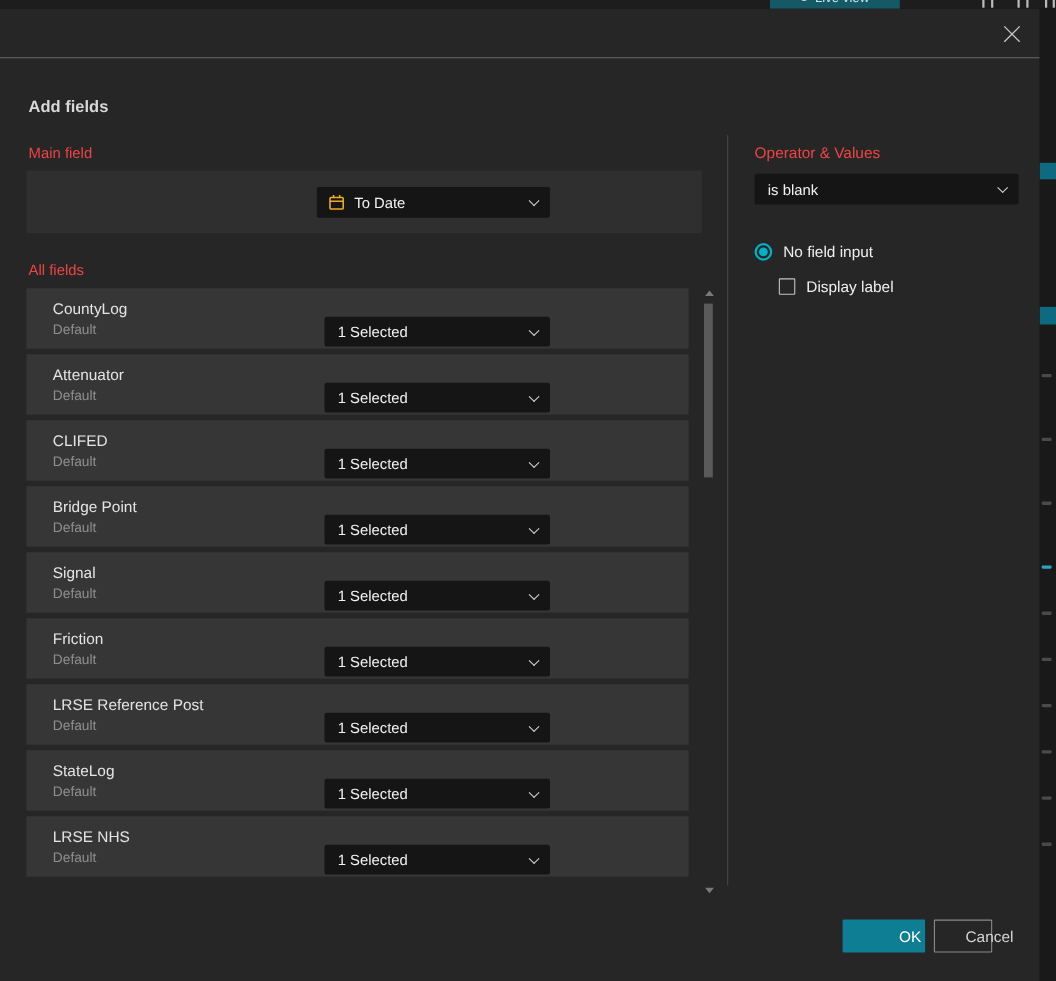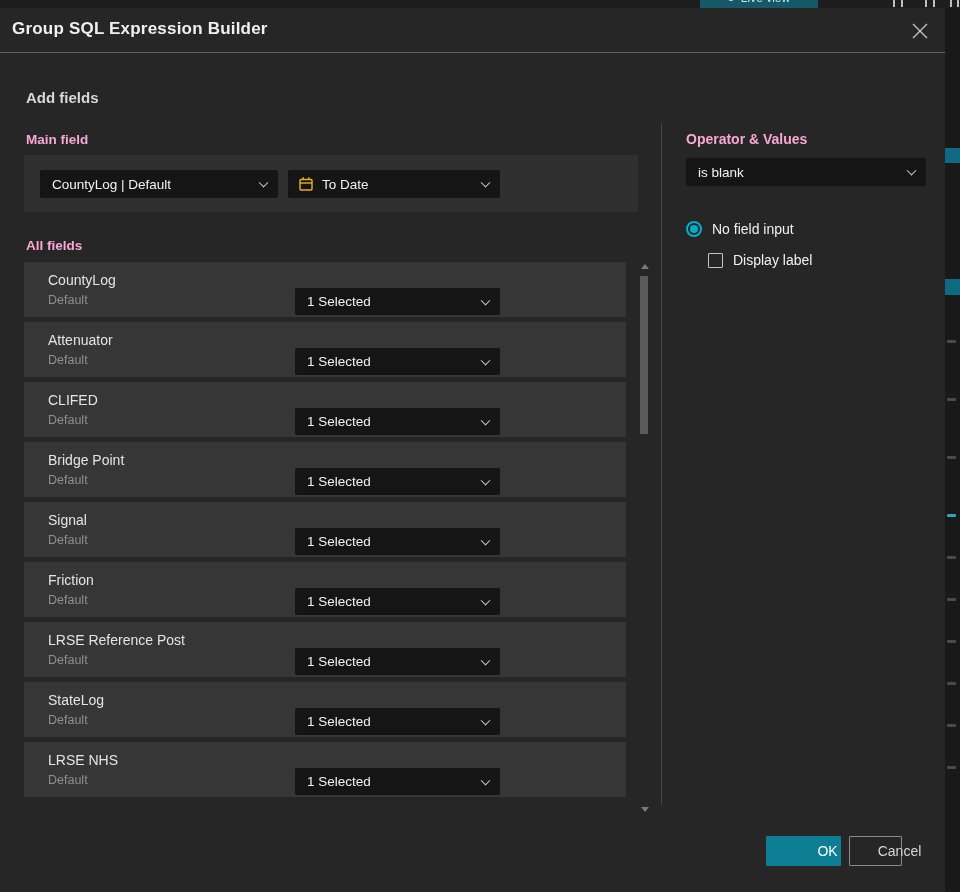--- a/index.html
+++ b/index.html
@@ -25,21 +25,21 @@
     background:#262626; color:#e6e6e6; }
   .modal-title { position:absolute; left:12px; top:11px; font-size:17px;
     font-weight:700; color:#f0f0f0; letter-spacing:.2px; }
   .close-btn { position:absolute; right:15px; top:13px; width:20px; height:20px;
     cursor:pointer; }
   .title-sep { position:absolute; left:0; top:44px; width:945px; height:1px;
     background:#636363; }
 
   .heading { position:absolute; left:26px; top:81px; font-size:15px;
     font-weight:700; color:#d8d8d8; }
-  .panel-label { position:absolute; font-size:13.5px; font-weight:700; color:#f9a8d4; }
+  .panel-label { position:absolute; font-size:13.5px; font-weight:400; color:#ef4444; }
 
   .main-field-box { position:absolute; left:24px; top:147px; width:614px; height:57px;
     background:#2f2f2f; }
 
   .dd { position:absolute; height:28px; background:#151515; border-radius:2px;
     display:flex; align-items:center; cursor:pointer; }
   .dd .dd-text { font-size:13.5px; color:#f2f2f2; padding-left:12px; }
   .chev { position:absolute; right:11px; top:50%; width:7px; height:7px;
     border-right:1.6px solid #cfcfcf; border-bottom:1.6px solid #cfcfcf;
     transform:translateY(-70%) rotate(45deg); }
@@ -118,40 +118,35 @@
     <div class="rs-mark" style="top:548px"></div>
     <div class="rs-mark" style="top:590px"></div>
     <div class="rs-mark" style="top:632px"></div>
     <div class="rs-mark" style="top:674px"></div>
     <div class="rs-mark" style="top:716px"></div>
     <div class="rs-mark" style="top:758px"></div>
   </div>
 
   <div class="modal">
 
-    <div class="modal-title">Group SQL Expression Builder</div>
 
     <div class="close-btn">
       <svg width="20" height="20" viewBox="0 0 20 20">
         <line x1="3" y1="3" x2="17" y2="17" stroke="#c9c9c9" stroke-width="1.2"></line>
         <line x1="17" y1="3" x2="3" y2="17" stroke="#c9c9c9" stroke-width="1.2"></line>
       </svg>
     </div>
 
     <div class="title-sep"></div>
 
     <div class="heading">Add fields</div>
 
     <div class="panel-label" style="left:26px;top:124px">Main field</div>
 
     <div class="main-field-box">
-      <div class="dd" style="left:16px;top:15px;width:238px">
-        <span class="dd-text">CountyLog | Default</span>
-        <span class="chev"></span>
-      </div>
       <div class="dd dd-cal" style="left:264px;top:15px;width:212px">
         <span class="cal-icon">
           <svg width="16" height="16" viewBox="0 0 16 16" fill="none">
             <rect x="2" y="3.5" width="12" height="10.5" rx="1" stroke="#efaf1f" stroke-width="1.4"></rect>
             <line x1="2" y1="7" x2="14" y2="7" stroke="#efaf1f" stroke-width="1.4"></line>
             <line x1="5.2" y1="1.2" x2="5.2" y2="4" stroke="#efaf1f" stroke-width="1.4"></line>
             <line x1="10.8" y1="1.2" x2="10.8" y2="4" stroke="#efaf1f" stroke-width="1.4"></line>
           </svg>
         </span>
         <span class="dd-text">To Date</span>

